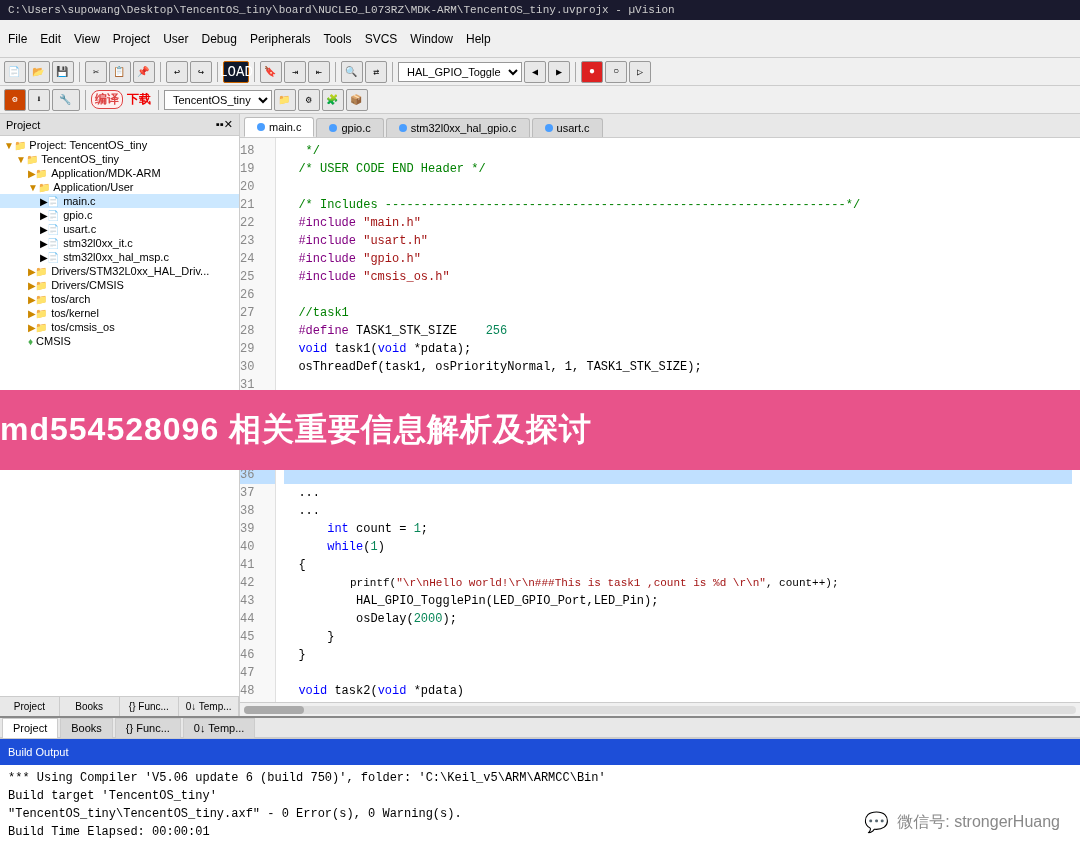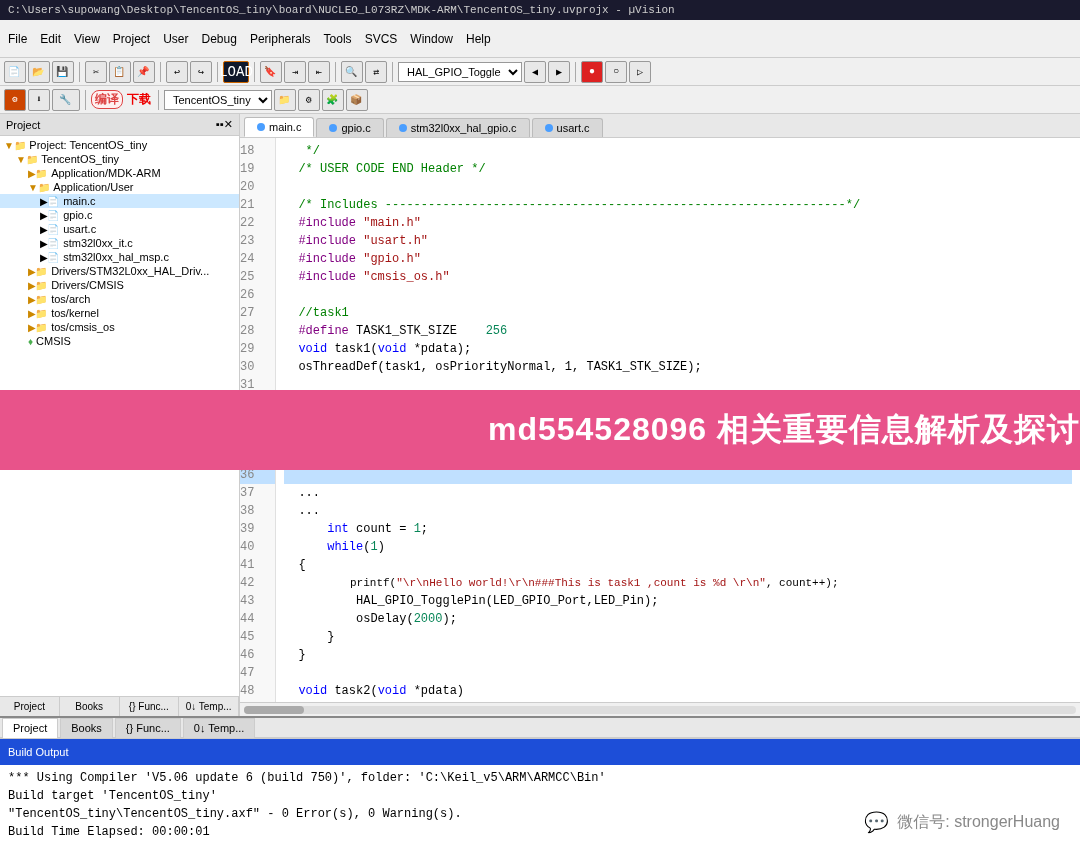--- a/index.html
+++ b/index.html
@@ -264,21 +264,21 @@
     }
 
     
     #overlay-banner {
       position: absolute;
       top: 390px;
       left: 0;
       right: 0;
       background: #e8538a;
       color: white;
-      text-align: right;
+      text-align: left;
       font-size: 32px;
       font-weight: bold;
       font-family: Arial, sans-serif;
       padding: 18px 0;
       z-index: 100;
       letter-spacing: 1px;
     }
 
     
     #wechat-watermark {

